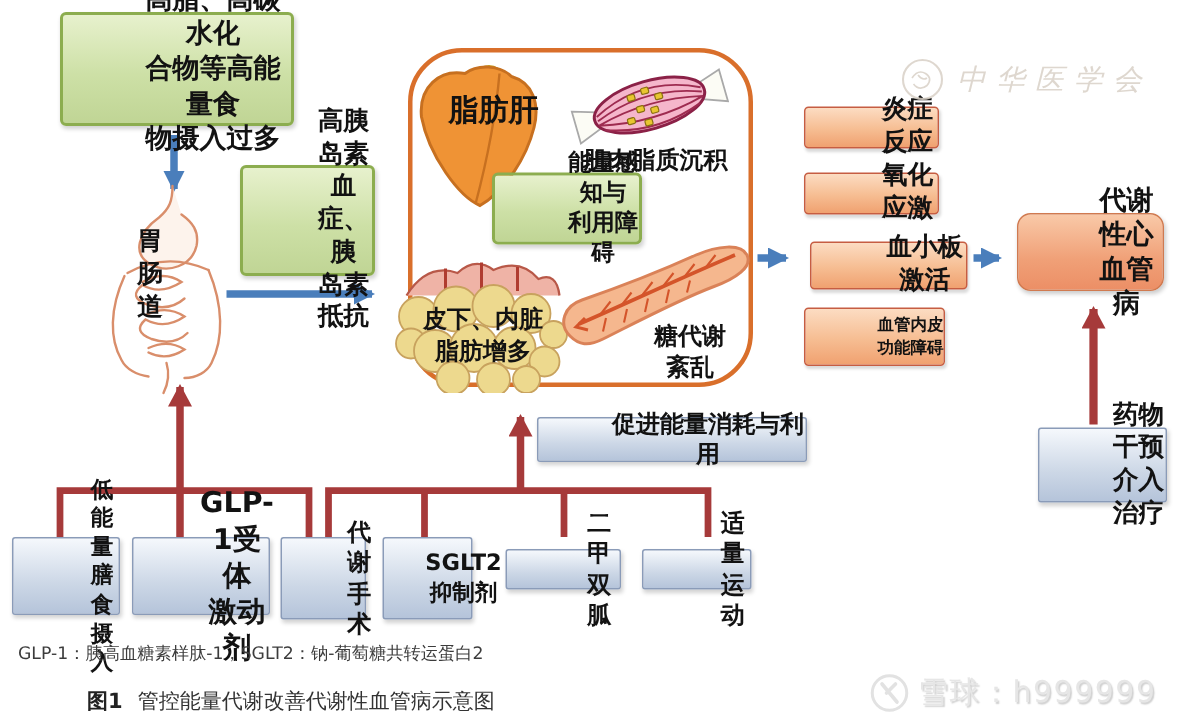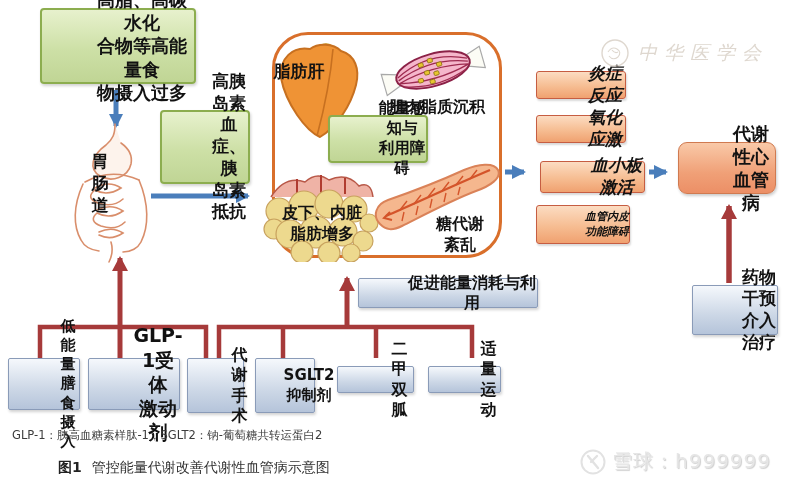--- a/index.html
+++ b/index.html
@@ -4,21 +4,21 @@
 <style>
   html,body{margin:0;padding:0;}
   body{font-family:"DejaVu Sans","Liberation Sans",sans-serif;background:#fff;}
   #stage{position:relative;width:800px;height:483px;background:#fff;overflow:hidden;}
   .abs{position:absolute;box-sizing:border-box;}
   .box{display:flex;align-items:center;justify-content:center;text-align:center;
        font-weight:bold;color:#121212;white-space:pre-line;line-height:1.28;box-sizing:border-box;padding-left:48px;}
   .green{background:linear-gradient(180deg,#e7f1cd 0%,#cde0a6 55%,#c0d595 100%);
          border:2px solid #8cad4f;border-radius:4px;box-shadow:1px 2px 3px rgba(0,0,0,.18);}
   .orange{background:linear-gradient(180deg,#fcdcc2 0%,#f6bd92 55%,#f0a170 100%);
-          border:1px solid #c65d42;border-radius:3px;box-shadow:1px 2px 2px rgba(0,0,0,.15);font-style:italic;}
+          border:1px solid #c65d42;border-radius:3px;box-shadow:1px 2px 2px rgba(0,0,0,.15);}
   .bluebox{background:linear-gradient(180deg,#f5f8fc 0%,#ccd7e6 60%,#b5c4da 100%);
            border:1.5px solid #8a9bb8;border-radius:2px;box-shadow:1px 2px 3px rgba(0,0,0,.18);}
   .mcvd{background:linear-gradient(180deg,#f9c9a8 0%,#f0a077 60%,#ec8f66 100%);
         border:1px solid #d07a50;border-radius:9px;box-shadow:1px 2px 3px rgba(0,0,0,.2);}
   .central{border:3px solid #d96f2b;border-radius:36px;background:#fff;}
   .organ-label{position:absolute;font-weight:bold;color:#121212;text-align:center;
                white-space:pre-line;line-height:1.3;}
   .footnote{font-size:11.5px;color:#3c3c3c;}
   .caption{font-size:14px;color:#333;padding-left:46px;}
   .caption b{color:#222;margin-right:10px;}
@@ -80,21 +80,21 @@
 血症、胰
 岛素抵抗</div>
 
   <div class="abs central" style="left:272px;top:32px;width:230px;height:226px;z-index:2"></div>
 
   <svg class="abs" style="left:277px;top:40px;z-index:3" width="86" height="102" viewBox="0 0 86 102">
     <ellipse cx="49" cy="10" rx="8" ry="6" fill="#f2c12e" stroke="#c79a20" stroke-width="1.5"></ellipse>
     <path d="M4,38 C2,18 16,6 33,9 C41,3 56,3 64,11 C78,15 83,29 79,45 C74,65 60,87 43,97 C29,91 9,64 4,38 Z" fill="#ef9335" stroke="#c77020" stroke-width="2"></path>
     <path d="M56,9 C54,32 49,62 40,96" fill="none" stroke="#c77020" stroke-width="1.6"></path>
   </svg>
-  <div class="organ-label" style="left:266px;top:60px;width:66px;font-size:17px;z-index:4">脂肪肝</div>
+  <div class="organ-label" style="left:296px;top:60px;width:66px;font-size:20px;z-index:4">脂肪肝</div>
 
   <svg class="abs" style="left:380px;top:38px;z-index:3" width="106" height="64" viewBox="0 0 106 64">
     <g transform="rotate(-16 53 32)">
       <polygon points="2,22 18,27 18,38 2,44" fill="#fcfcf5" stroke="#a9a9a9" stroke-width="1.2"></polygon>
       <polygon points="104,22 88,27 88,38 104,44" fill="#fcfcf5" stroke="#a9a9a9" stroke-width="1.2"></polygon>
       <ellipse cx="53" cy="32" rx="38" ry="16" fill="#f5b6cb" stroke="#8b2147" stroke-width="2"></ellipse>
       <path d="M17,30 Q53,12 89,30 M17,33 Q53,19 89,33 M17,36 Q53,27 89,36 M17,36 Q53,45 89,36 M20,40 Q53,52 86,40" fill="none" stroke="#9e2b50" stroke-width="1.3"></path>
       <g fill="#e8c630" stroke="#8a7010" stroke-width="0.8">
         <rect x="40" y="22" width="5" height="4" rx="1"></rect>
           <rect x="50" y="20" width="5" height="4" rx="1"></rect>

